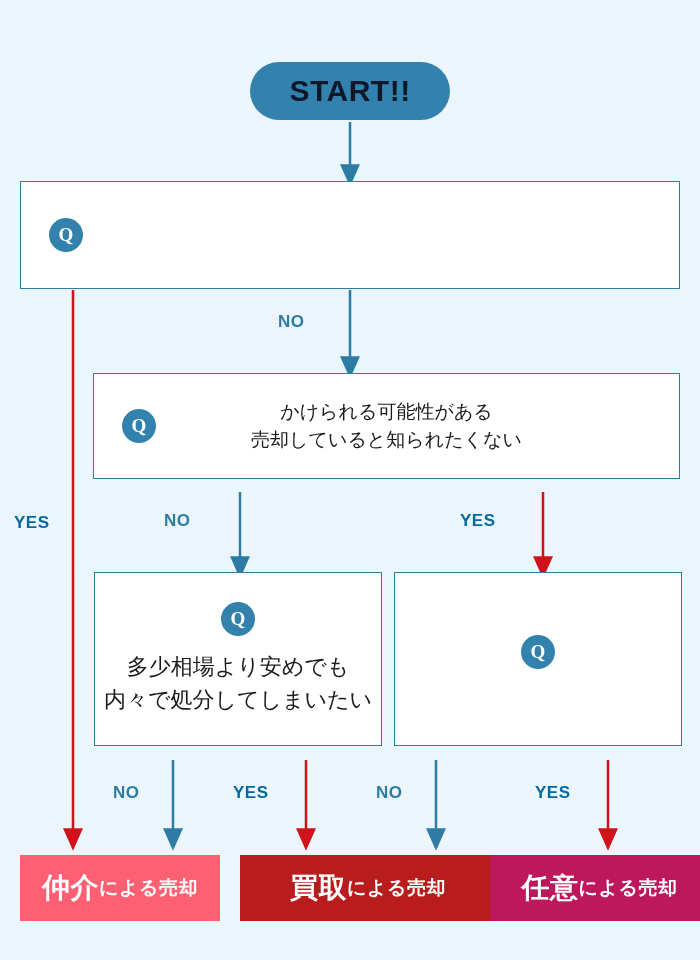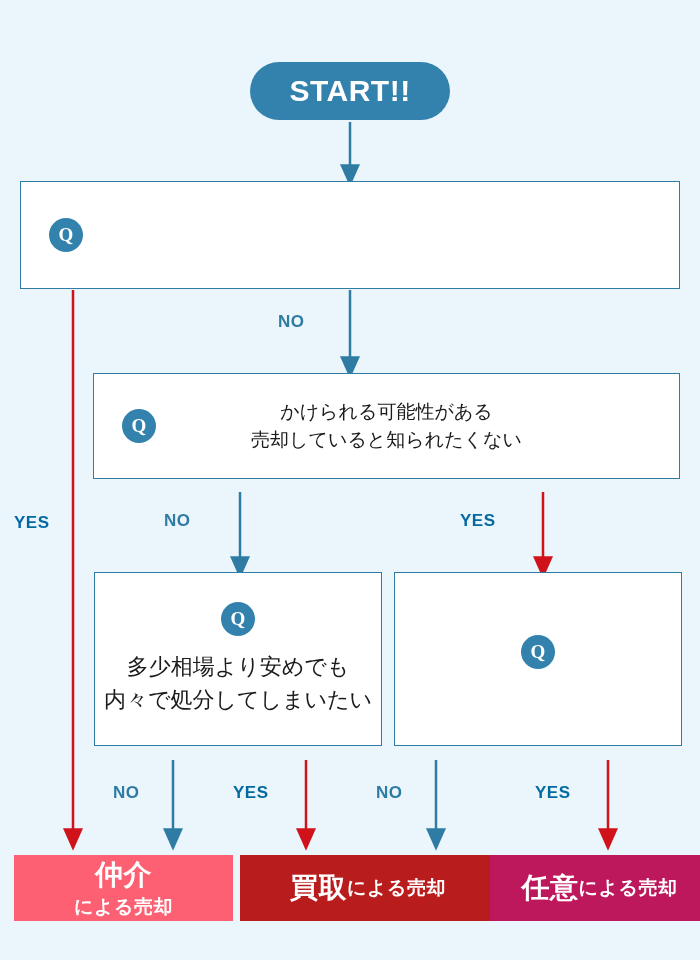--- a/index.html
+++ b/index.html
@@ -26,21 +26,21 @@
     top: 62px;
     width: 200px;
     height: 58px;
     background: #3282ad;
     border-radius: 29px;
     display: flex;
     align-items: center;
     justify-content: center;
   }
   .start-pill .start-label {
-    color: #ffffff;
+    color: #0f172a;
     font-size: 30px;
     font-weight: bold;
     letter-spacing: 0.5px;
   }
 
   
   .qbox {
     position: absolute;
     background: #ffffff;
     border: 1px solid #2e7ca3;
@@ -130,21 +130,21 @@
   .result {
     position: absolute;
     top: 855px;
     height: 66px;
     display: flex;
     align-items: center;
     justify-content: center;
     box-sizing: border-box;
     color: #ffffff;
   }
-  #result-chukai  { left: 14px;  width: 219px; background: #fc6072; flex-direction: column; }
+  #result-chukai  { left: 20px;  width: 200px; background: #fc6072; }
   #result-kaitori { left: 240px; width: 256px; background: #b91c1c; text-align: center; }
   #result-nini    { left: 490px; width: 219px; background: #be185d; }
 
   .result-strong {
     font-size: 28px;
     font-weight: bold;
     letter-spacing: 0.5px;
   }
   .result-rest {
     font-size: 19px;

